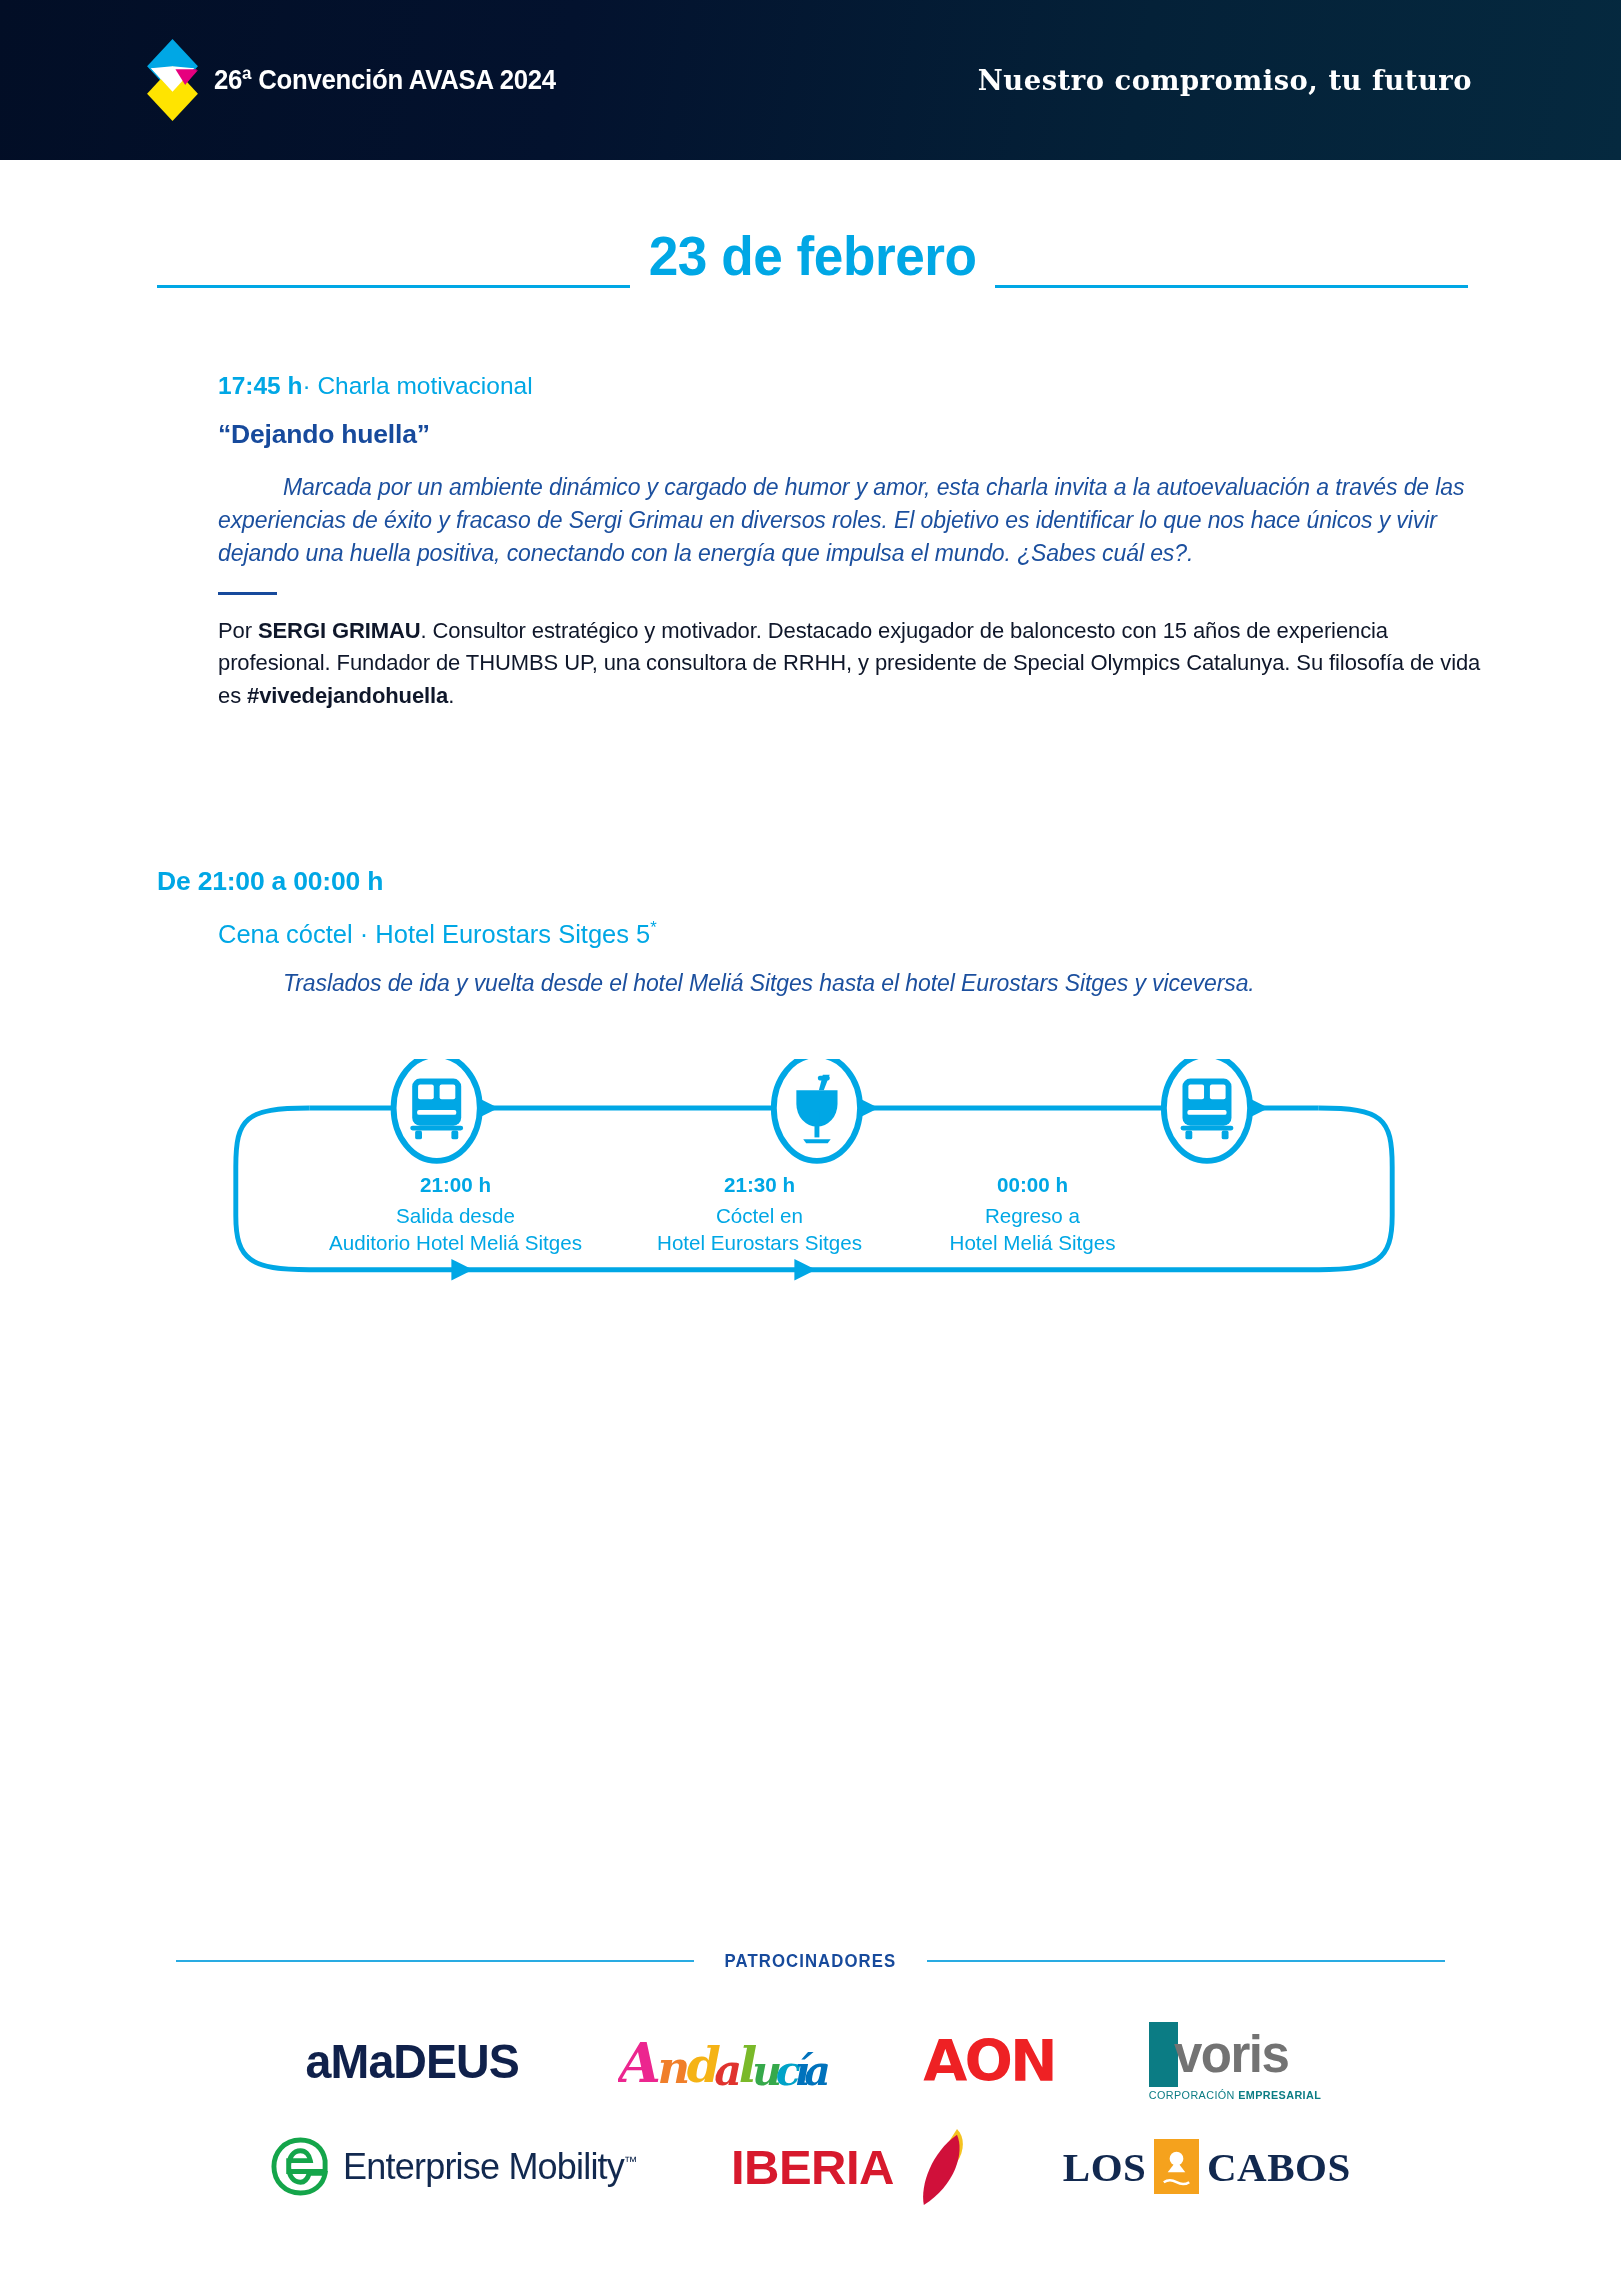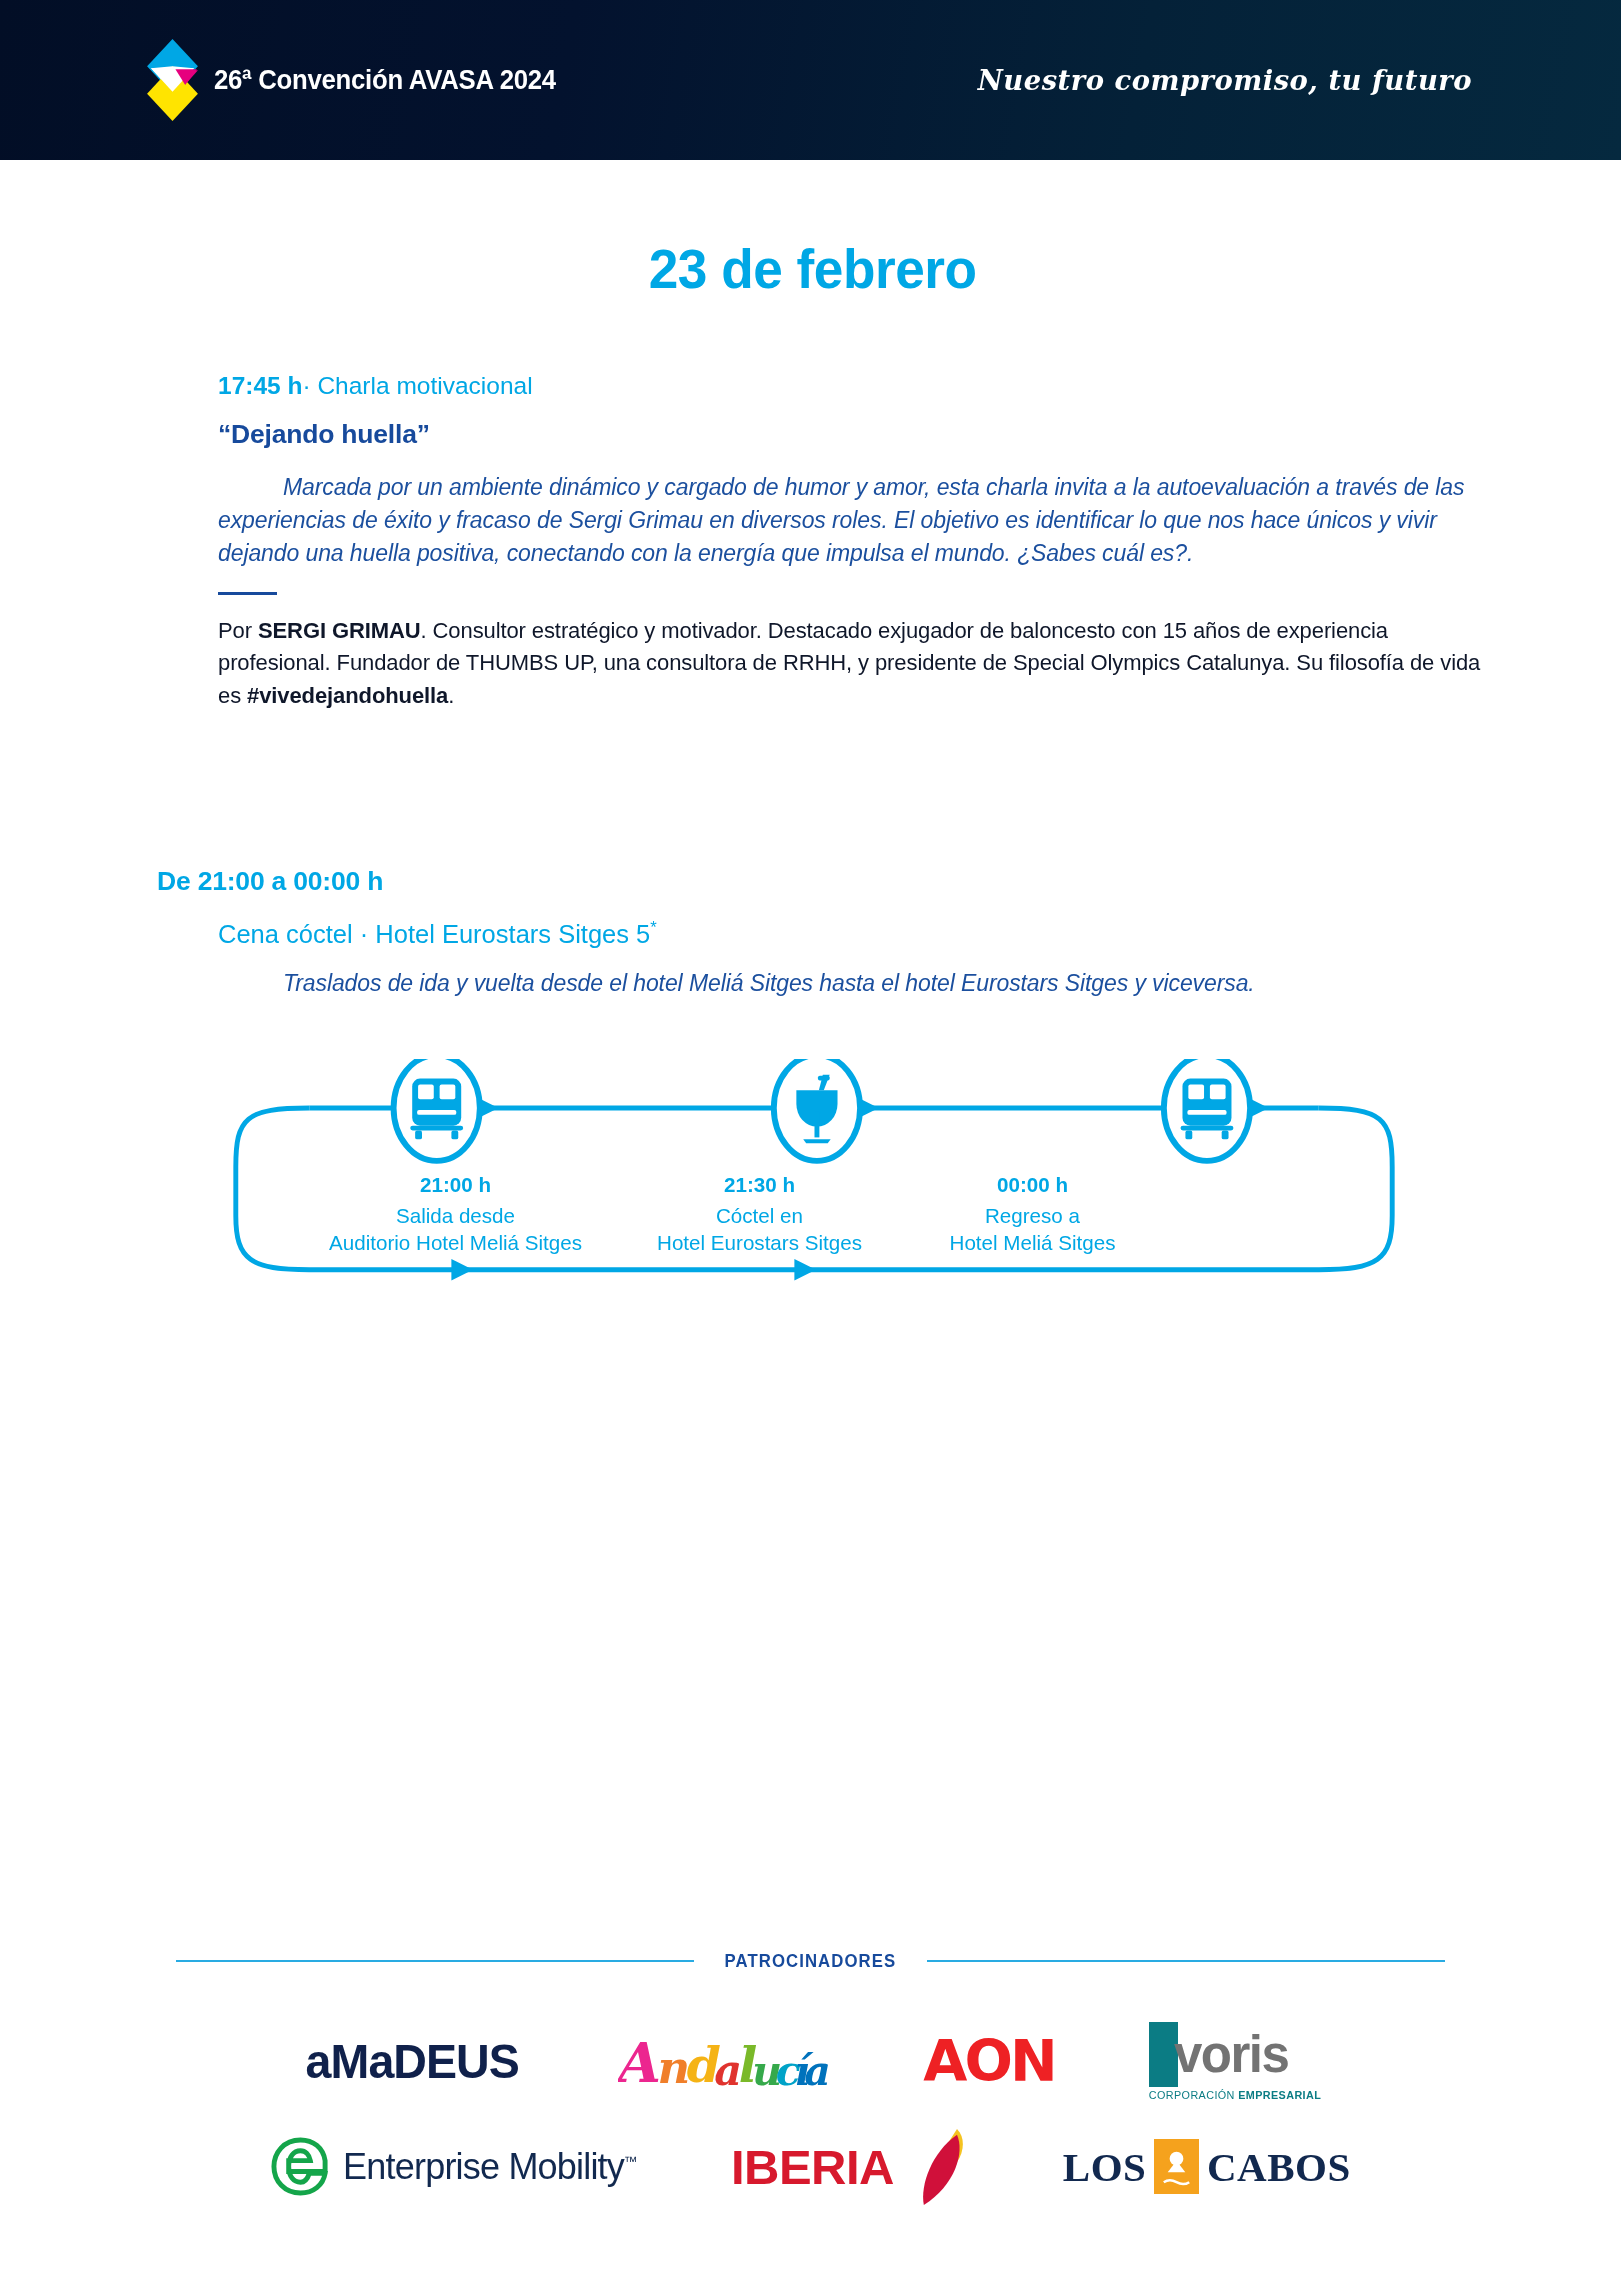--- a/index.html
+++ b/index.html
@@ -50,37 +50,35 @@
     transform: scaleX(0.92);
     transform-origin: left center;
   }
   .header-tagline {
     position: absolute;
     right: 149px;
     top: 50%;
     transform: translateY(-50%);
     color: #ffffff;
     font-size: 27.4px;
-    font-style: italic;
     font-family: "DejaVu Serif", serif;
     font-weight: 600;
     letter-spacing: 0.5px;
     white-space: nowrap;
   }
 
   
   .date-row {
     position: absolute;
     left: 157px;
     top: 223px;
     width: 1311px;
     display: flex;
-    align-items: center;
+    align-items: flex-end;
     gap: 10px;
-    flex-direction: column;
   }
   .date-rule {
     flex: 1 1 auto;
     height: 2.9px;
     background: #00a7e5;
   }
   .date-title {
     color: #00a7e5;
     font-size: 56px;
     font-weight: 700;

